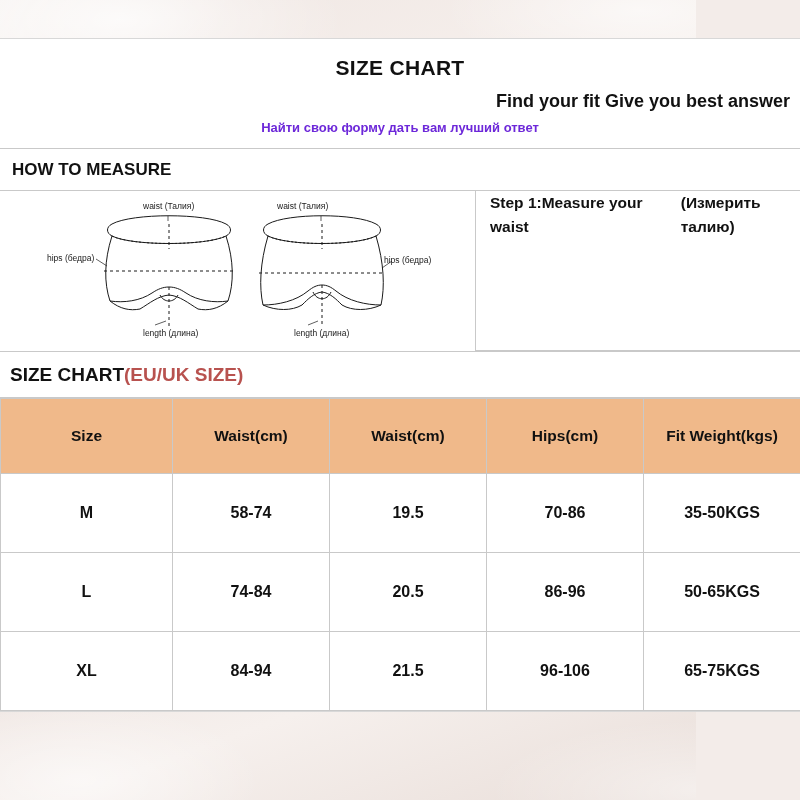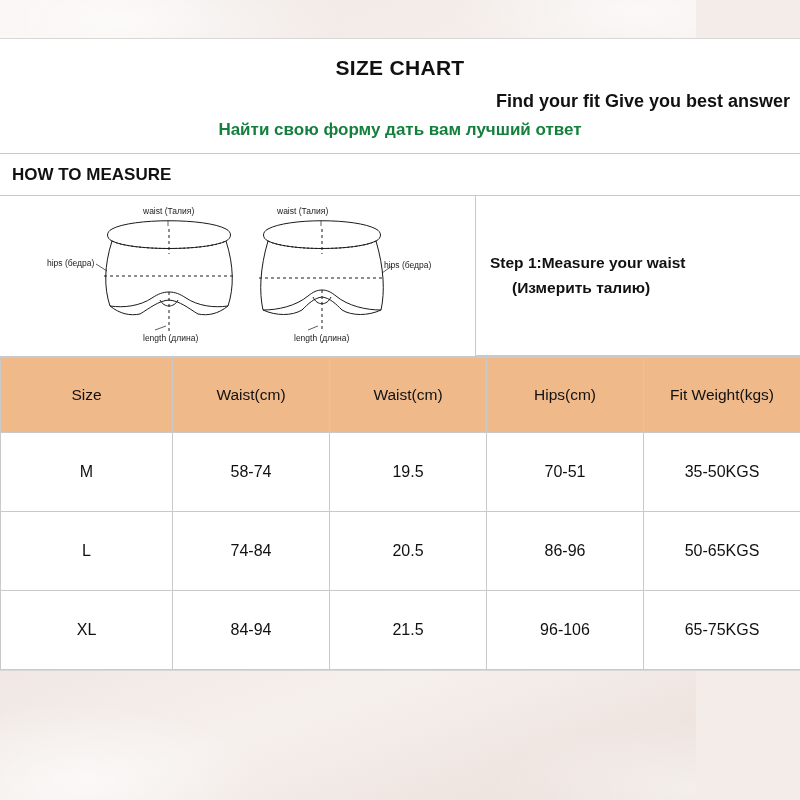--- a/index.html
+++ b/index.html
@@ -57,23 +57,23 @@
     margin-bottom: 11px;
   }
   .title-sub1 {
     font-size: 18px;
     font-weight: bold;
     color: #111;
     margin-bottom: 8px;
     text-align: right;
   }
   .title-sub2 {
-    font-size: 17px;
-    font-weight: bold;
-    color: #15803d;
+    font-size: 13px;
+    font-weight: bold;
+    color: #6d28d9;
   }
 
   
   .howto-head {
     font-size: 17px;
     font-weight: bold;
     color: #111;
     padding: 11px 0 10px 12px;
     border-bottom: 1px solid #c9c9c9;
   }
@@ -89,21 +89,21 @@
     height: 160px;
   }
   .steps {
     flex: 1;
     display: flex;
     flex-direction: column;
   }
   .step {
     flex: 1;
     display: flex;
-    flex-direction: column;
+    flex-direction: row;
     justify-content: center;
     padding-left: 14px;
     box-sizing: border-box;
   }
   .step:first-child {
     border-bottom: 1px solid #c9c9c9;
   }
   .step-line {
     font-size: 15.5px;
     font-weight: bold;
@@ -127,21 +127,21 @@
   
   table.size-table {
     border-collapse: collapse;
     width: 800px;
     table-layout: fixed;
   }
   table.size-table td {
     border: 1px solid #c9c9c9;
     text-align: center;
     font-size: 15px;
-    font-weight: normal;
+    font-weight: bold;
     color: #111;
     padding: 6px 4px;
   }
   table.size-table tr.hdr td {
     background: #f0b98a;
     height: 62px;
     font-size: 15.5px;
   }
   table.size-table tr.hdr2 td {
     background: #f0b98a;
@@ -236,20 +236,23 @@
       </div>
 
       <div class="steps">
         <div class="step">
           <div class="step-line">Step 1:Measure your waist</div>
           <div class="step-line indent">(Измерить талию)</div>
         </div>
       </div>
     </div>
 
+    <div class="sc-head">
+      <span class="black">SIZE CHART</span><span class="accent">(EU/UK SIZE)</span>
+    </div>
 
     <table class="size-table">
       <colgroup>
         <col class="col1">
           <col class="col2">
           <col class="col3">
           <col class="col4">
           <col class="col5">
       </colgroup>
       <tbody>
@@ -257,21 +260,21 @@
           <td>Size</td>
           <td>Waist(cm)</td>
           <td>Waist(cm)</td>
           <td>Hips(cm)</td>
           <td>Fit  Weight(kgs)</td>
         </tr>
         <tr class="data">
           <td>M</td>
           <td>58-74</td>
           <td>19.5</td>
-          <td>70-51</td>
+          <td>70-86</td>
           <td>35-50KGS</td>
         </tr>
         <tr class="data">
           <td>L</td>
           <td>74-84</td>
           <td>20.5</td>
           <td>86-96</td>
           <td>50-65KGS</td>
         </tr>
         <tr class="data">

